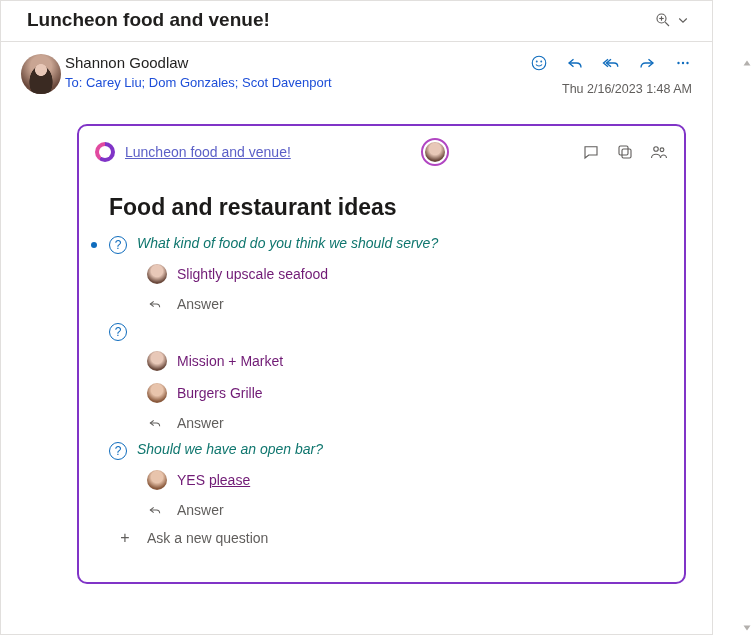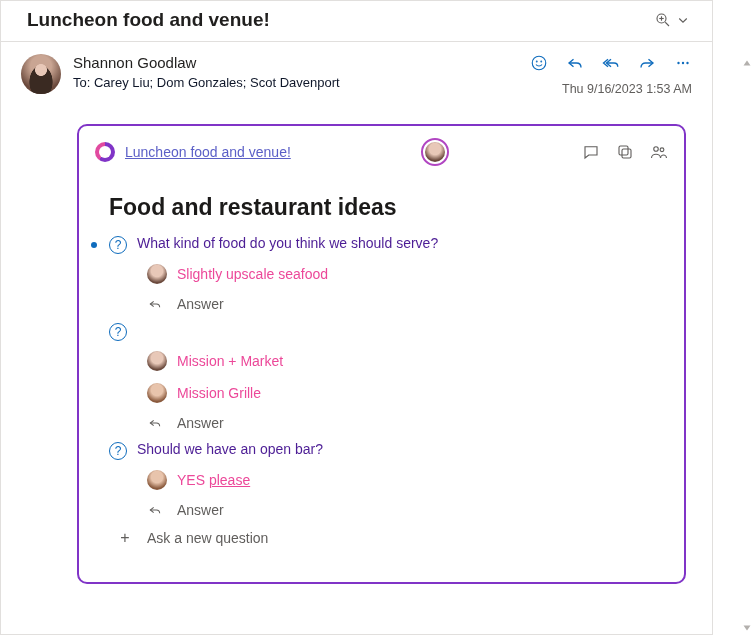--- a/index.html
+++ b/index.html
@@ -30,38 +30,38 @@
   .subject-bar h1 {
     font-size: 19px;
     font-weight: 600;
     margin: 0;
     color: #201f1e;
   }
   .subject-actions { display: flex; align-items: center; gap: 2px; color: #605e5c; }
   .msg-row {
     display: flex;
     padding: 12px 20px 0 20px;
-    gap: 12px;
+    gap: 4px;
     position: relative;
   }
   .avatar-lg {
     width: 40px; height: 40px; border-radius: 50%;
     background: radial-gradient(circle at 50% 30%, #c9a593 30%, #6b4a3d 70%);
     flex-shrink: 0;
     position: relative;
     overflow: hidden;
   }
   .avatar-lg::after {
     content:""; position:absolute; inset:0;
     background: radial-gradient(circle at 50% 40%, #e8c8b8 18%, transparent 20%),
                 radial-gradient(ellipse at 50% 70%, #3a2a22 40%, transparent 42%);
   }
   .sender-block { flex: 1; }
   .sender-name { font-size: 15px; color: #201f1e; }
-  .recips { color: #0f172a; font-size: 13px; margin-top: 4px; }
+  .recips { color: #1d4ed8; font-size: 13px; margin-top: 4px; }
   .msg-meta {
     position: absolute;
     right: 20px;
     top: 12px;
     text-align: right;
   }
   .msg-icons { display: flex; gap: 18px; align-items: center; justify-content: flex-end; color: #0f6cbd; }
   .msg-icons .grey { color: #605e5c; }
   .msg-date { color: #605e5c; font-size: 12.5px; margin-top: 10px; }
   .icon { display: inline-flex; width: 18px; height: 18px; }
@@ -111,23 +111,23 @@
   .loop-body { padding: 8px 39px 0 30px; }
   .loop-h2 { font-size: 23px; font-weight: 700; margin: 16px 0 10px 0; color:#1b1a19;}
   .q-row { display:flex; align-items:flex-start; gap:10px; padding: 4px 0; }
   .bullet { width:6px;height:6px;border-radius:50%;background:#0f6cbd;margin-top:7px;margin-left:-18px;margin-right:2px;}
   .bullet.hidden{visibility:hidden;}
   .q-icon {
     width:18px;height:18px;border:1.5px solid #0f6cbd;border-radius:50%;
     color:#0f6cbd;font-size:12px;display:flex;align-items:center;justify-content:center;
     flex-shrink:0;margin-top:1px;
   }
-  .q-text { color:#4c1d95; }
+  .q-text { color:#0f766e;font-style:italic; }
   .ans-row { display:flex; align-items:center; gap:10px; padding: 6px 0 6px 38px; }
-  .ans-text { color:#ec4899; }
+  .ans-text { color:#701a75; }
   .ans-text .ul { text-decoration: underline; }
   .act-row { display:flex; align-items:flex-start; gap:14px; padding: 6px 0 6px 38px; color:#605e5c; }
   .act-row.ask { padding-left: 8px; color:#605e5c; }
   .reply-icon { width:16px;height:16px; color:#605e5c; }
   .plus-icon { width:16px;height:16px; color:#605e5c; display:flex;align-items:center;justify-content:center;font-size:16px;}
   .scroll-up, .scroll-dn {
     position:absolute; right:2px; width:12px;height:12px; color:#b3b0ad;
   }
   .scroll-up{top:56px;} .scroll-dn{bottom:4px;}
 </style>
@@ -193,21 +193,21 @@
             </svg>
         </span>
         <span class="icon">
           <svg viewBox="0 0 24 24" fill="currentColor">
               <circle cx="6" cy="12" r="1.6"></circle>
               <circle cx="12" cy="12" r="1.6"></circle>
               <circle cx="18" cy="12" r="1.6"></circle>
             </svg>
         </span>
       </div>
-      <div class="msg-date">Thu 9/16/2023 1:53 AM</div>
+      <div class="msg-date">Thu 2/16/2023 1:48 AM</div>
     </div>
   </div>
 
   <div class="loop-card">
     <div class="loop-header">
       <div class="loop-logo"></div>
       <a class="loop-title">Luncheon food and venue!</a>
       <div class="loop-avatar-ring">
         <div class="avatar-sm"></div>
       </div>
@@ -259,21 +259,21 @@
           <div class="q-row">
             <span class="bullet hidden"></span>
             <span class="q-icon">?</span>
           </div>
           <div class="ans-row">
             <div class="avatar-sm"></div>
             <span class="ans-text">Mission + Market</span>
           </div>
           <div class="ans-row">
             <div class="avatar-sm b"></div>
-            <span class="ans-text">Mission Grille</span>
+            <span class="ans-text">Burgers Grille</span>
           </div>
           <div class="act-row">
             <span class="icon reply-icon">
               <svg viewBox="0 0 24 24" fill="none" stroke="currentColor" stroke-width="1.6">
                 <path d="M10 8l-5 4 5 4"></path>
                 <path d="M5 12h9c3 0 5 2 5 5"></path>
               </svg>
             </span>
             <span>Answer</span>
           </div>

